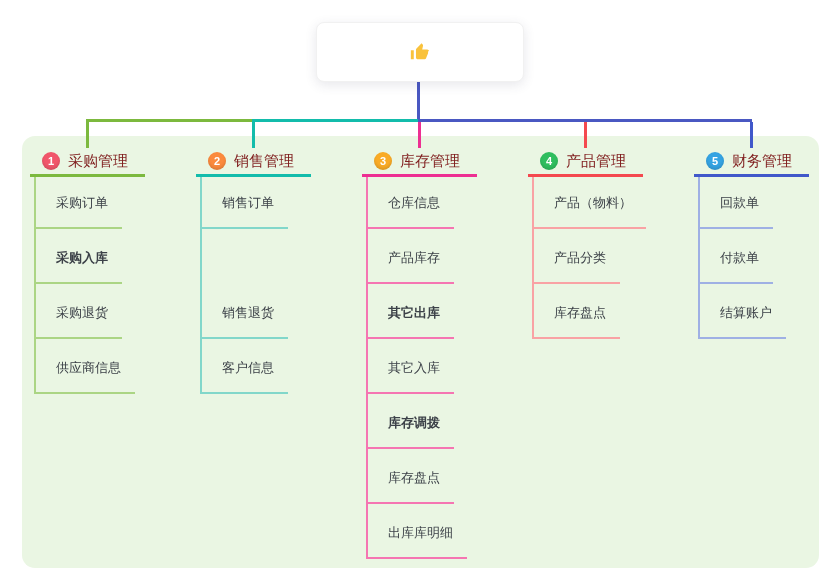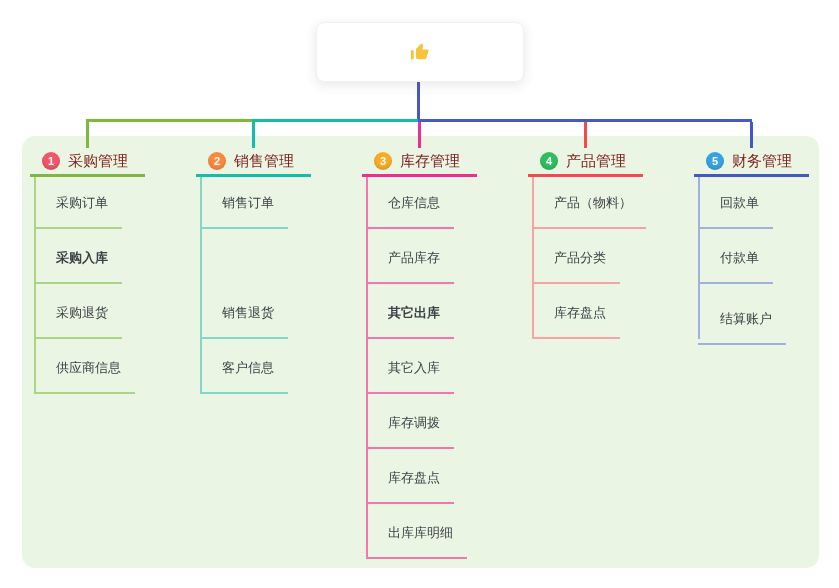--- a/index.html
+++ b/index.html
@@ -123,21 +123,21 @@
         </div>
         <div class="child" style="top: 108px; border-bottom-color: rgb(245, 117, 178);">
           <span class="child-label">产品库存</span>
         </div>
         <div class="child" style="top: 163px; border-bottom-color: rgb(245, 117, 178); font-weight: bold;">
           <span class="child-label">其它出库</span>
         </div>
         <div class="child" style="top: 218px; border-bottom-color: rgb(245, 117, 178);">
           <span class="child-label">其它入库</span>
         </div>
-        <div class="child" style="top: 273px; border-bottom-color: rgb(245, 117, 178);">
+        <div class="child" style="top: 273px; border-bottom-color: rgb(245, 117, 178); font-weight: bold;">
           <span class="child-label">库存调拨</span>
         </div>
         <div class="child" style="top: 328px; border-bottom-color: rgb(245, 117, 178);">
           <span class="child-label">库存盘点</span>
         </div>
         <div class="child" style="top: 383px; border-bottom-color: rgb(245, 117, 178);">
           <span class="child-label">出库库明细</span>
         </div>
       </div>
       <div class="branch" style="left: 528px;">
@@ -161,19 +161,19 @@
           <span class="badge" style="background: rgb(53, 163, 226);">5</span>
           <span class="branch-label">财务管理</span>
         </div>
         <div class="vline" style="background: rgb(159, 176, 228); height: 162px;"></div>
         <div class="child" style="top: 53px; border-bottom-color: rgb(159, 176, 228);">
           <span class="child-label">回款单</span>
         </div>
         <div class="child" style="top: 108px; border-bottom-color: rgb(159, 176, 228);">
           <span class="child-label">付款单</span>
         </div>
-        <div class="child" style="top: 169px; border-bottom-color: rgb(159, 176, 228);">
+        <div class="child" style="top: 163px; border-bottom-color: rgb(159, 176, 228);">
           <span class="child-label">结算账户</span>
         </div>
       </div>
     </div>
 
 </div>
 
 </body></html>

